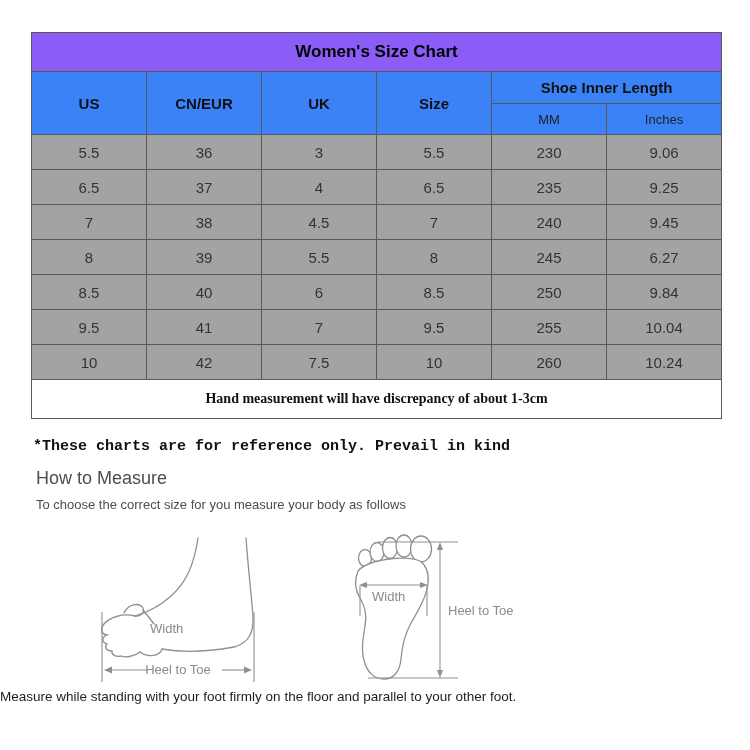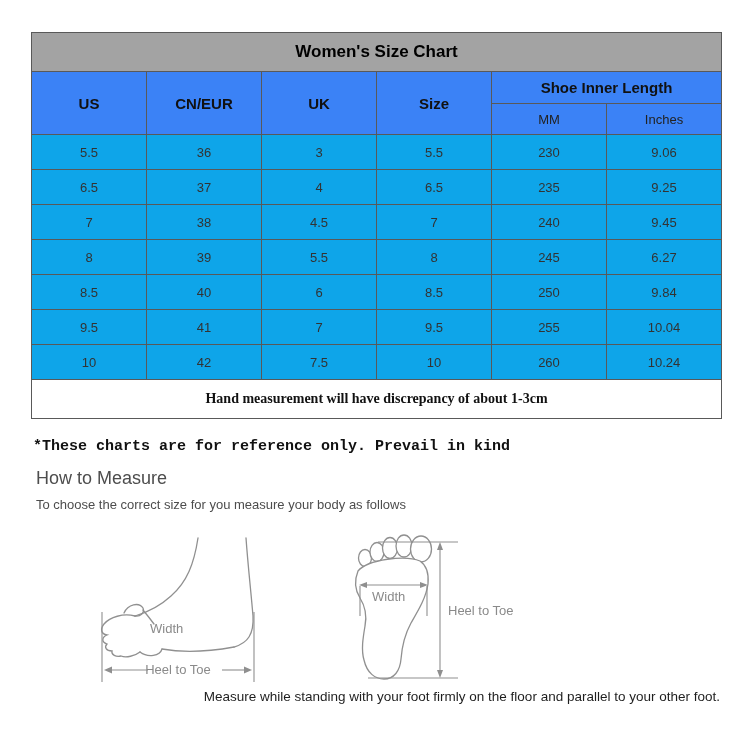--- a/index.html
+++ b/index.html
@@ -12,51 +12,51 @@
   .chart-wrap { position:absolute; left:31px; top:32px; }
   table.size-chart {
     border-collapse:collapse; table-layout:fixed; width:690px;
     font-family:"Liberation Sans", sans-serif;
   }
   table.size-chart td, table.size-chart th {
     border:1px solid #595959; text-align:center; vertical-align:middle;
     padding:0; color:#333333;
   }
   tr.title-row td {
-    height:38px; font-size:17px; font-weight:bold; color:#000000; background:#a3a3a3;
+    height:38px; font-size:17px; font-weight:bold; color:#000000; background:#8b5cf6;
   }
   tr.head-row th, tr.sub-row th { background:#3b82f6; }
   tr.head-row th {
     font-size:15px; font-weight:bold; color:#111111; height:31px;
   }
   tr.sub-row th {
     font-size:13px; font-weight:normal; color:#222222; height:30px;margin-top:10px;
   }
-  tbody.rows td { height:34px; font-size:13px; color:#333333; background:#0ea5e9; }
+  tbody.rows td { height:34px; font-size:15px; color:#333333; background:#a3a3a3; }
   tr.footer-row td {
     height:38px; font-family:Liberation Serif, serif; font-weight:bold;
     font-size:14px; color:#111111; background:#ffffff;
   }
 
   
   .ref-note {
     position:absolute; left:33px; top:438px;
     font-family:"Liberation Mono", monospace; font-weight:bold;
     font-size:15px; color:#111111; white-space:nowrap;
   }
   .howto-heading {
     position:absolute; left:36px; top:468px;
     font-size:18px; color:#4d4d4d;
   }
   .howto-sub {
     position:absolute; left:36px; top:497px;
     font-size:13px; color:#4d4d4d;
   }
   .caption {
-    position:absolute; left:0; right:30px; top:689px; text-align:right;
+    position:absolute; left:0; right:30px; top:689px; text-align:left;
     font-size:13.5px; color:#1e1e1e;
   }
 
   
   .diagram { position:absolute; }
   .diagram-side { left:88px;  top:530px; }
   .diagram-sole { left:348px; top:526px; }
   .diag-label { font-family:"Liberation Sans", sans-serif; font-size:13px; fill:#8a8a8a; }
   .foot-line  { fill:none; stroke:#909090; stroke-width:1.3; stroke-linecap:round; }
   .foot-fill  { fill:#ffffff; stroke:#909090; stroke-width:1.3; }

